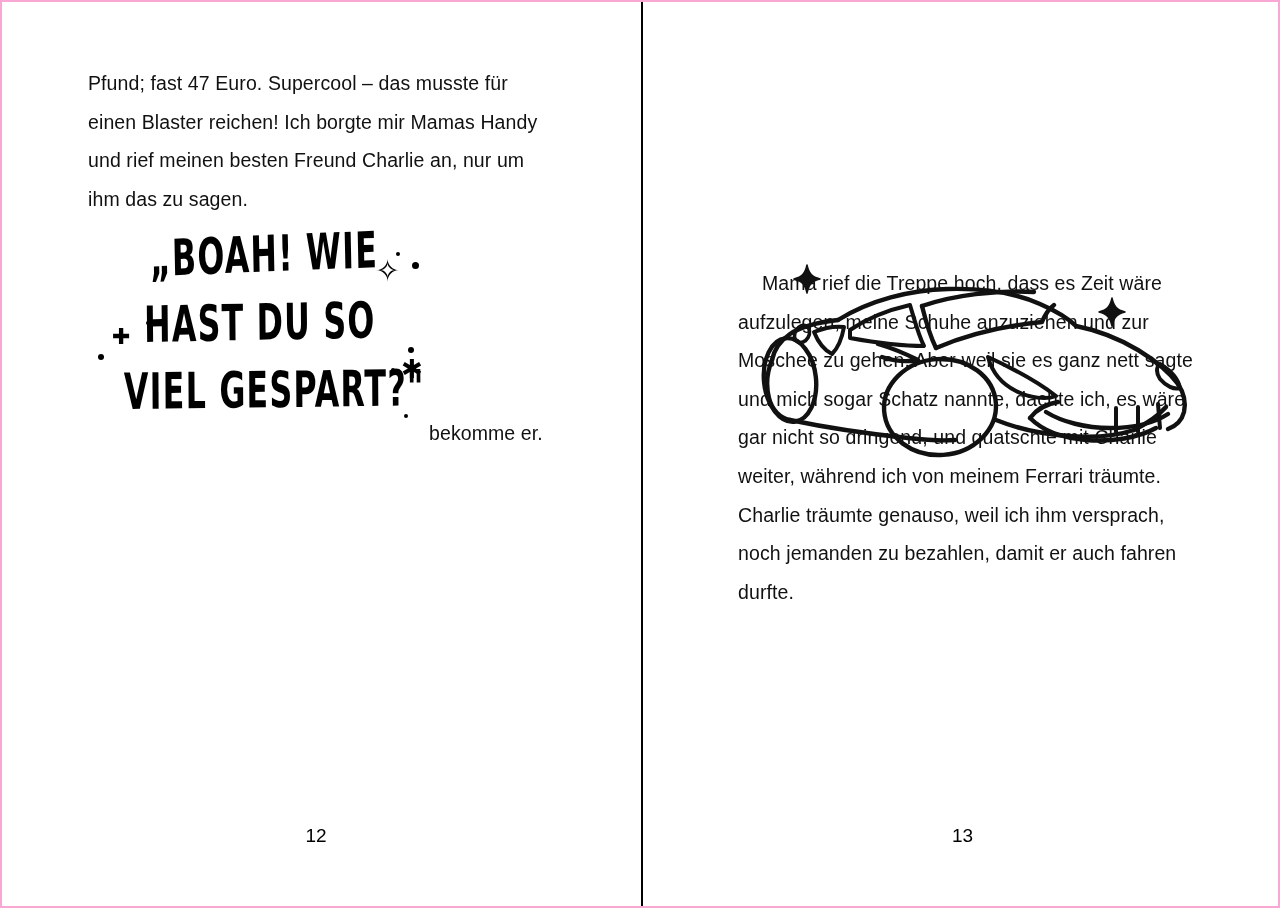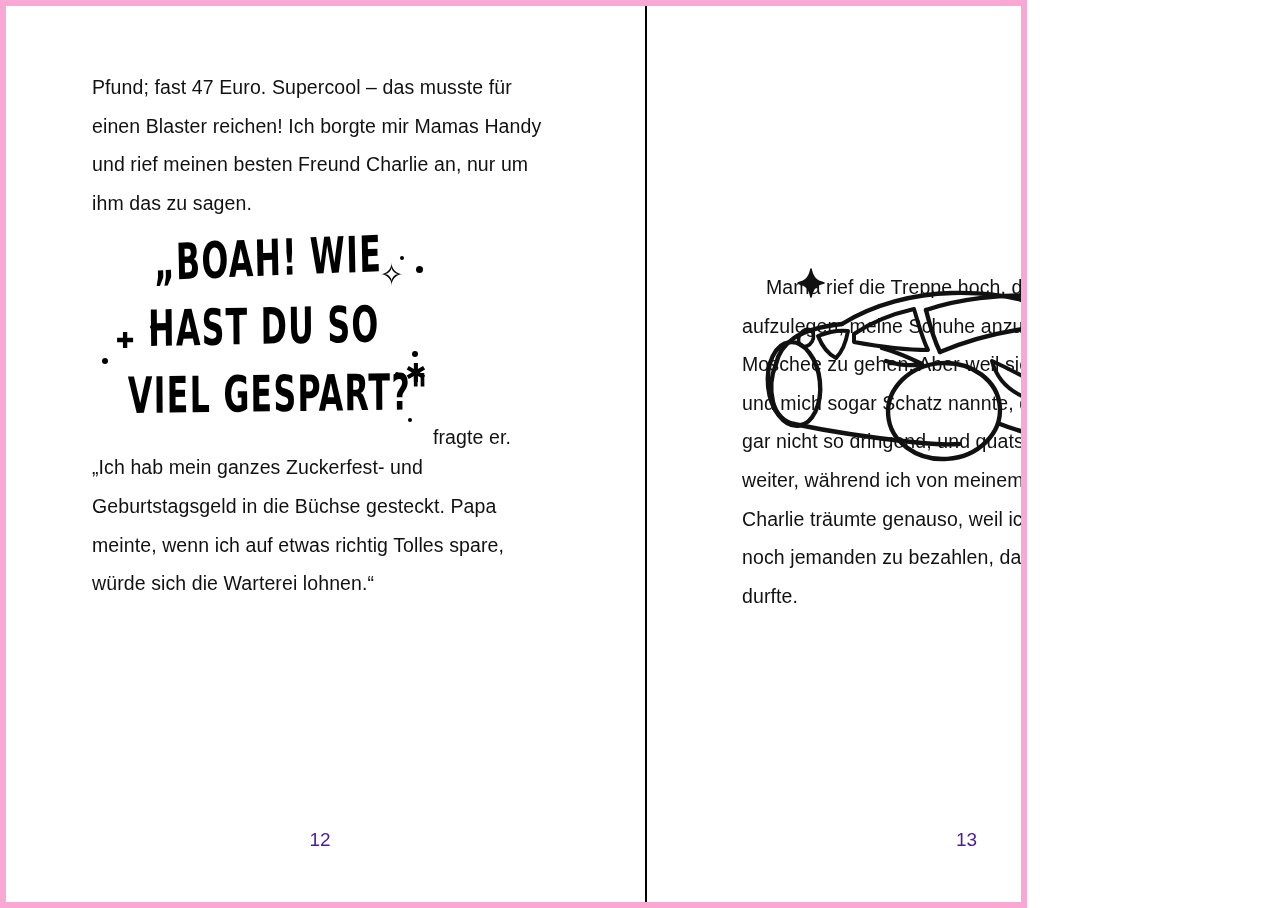--- a/index.html
+++ b/index.html
@@ -7,25 +7,25 @@
     padding: 0;
     background: #ffffff;
   }
   body {
     font-family: "Liberation Sans", sans-serif;
     -webkit-font-smoothing: antialiased;
   }
 
   .spread {
     position: relative;
-    width: 1027px;
+    width: 1280px;
     height: 908px;
     background: #ffffff;
     box-sizing: border-box;
-    border: 6px solid #f9a8d4;
+    border: 2px solid #f9a8d4;
     overflow: hidden;
   }
 
   
   .gutter {
     position: absolute;
     left: 639px;
     top: 0;
     width: 2px;
     height: 908px;
@@ -123,21 +123,21 @@
     width: 460px;
     height: 200px;
   }
   .car-figure svg { display: block; }
 
   
   .folio {
     position: absolute;
     top: 823px;
     font-size: 19px;
-    color: #4c1d95;
+    color: #000000;
     text-align: center;
   }
   .page-left  .folio { left: 0; width: 639px; padding-right: 11px; box-sizing: border-box; }
   .page-right .folio { left: 0; width: 639px; padding-left: 0px; box-sizing: border-box; }
 </style>
 </head>
 <body>
 
 <div class="spread">
 
@@ -161,24 +161,23 @@
 
         <span class="dot" style="left:320px; top:113px; width:6px; height:6px;"></span>
         <span class="dot" style="left:303px; top:134px; width:4px; height:4px;"></span>
         <span class="spark" style="left:313px; top:122px; font-size:26px; font-weight:700;">✱</span>
 
         <span class="dot" style="left:316px; top:180px; width:4px; height:4px;"></span>
 
         <div class="hw-line hw-1">„BOAH! WIE</div>
         <div class="hw-line hw-2">HAST DU SO</div>
         <div class="hw-line hw-3">VIEL GESPART?"</div>
-        <div class="hw-tail">fragte er.</div>
+        <div class="hw-tail">bekomme er.</div>
       </div>
 
-      <p class="body">„Ich hab mein ganzes Zuckerfest- und Geburtstagsgeld in die Büchse gesteckt. Papa meinte, wenn ich auf etwas richtig Tolles spare, würde sich die Warterei lohnen.“</p>
 
 
     </div>
 
     <div class="folio">12</div>
   </div>
 
   <div class="page page-right">
 
     <div class="text-column">

